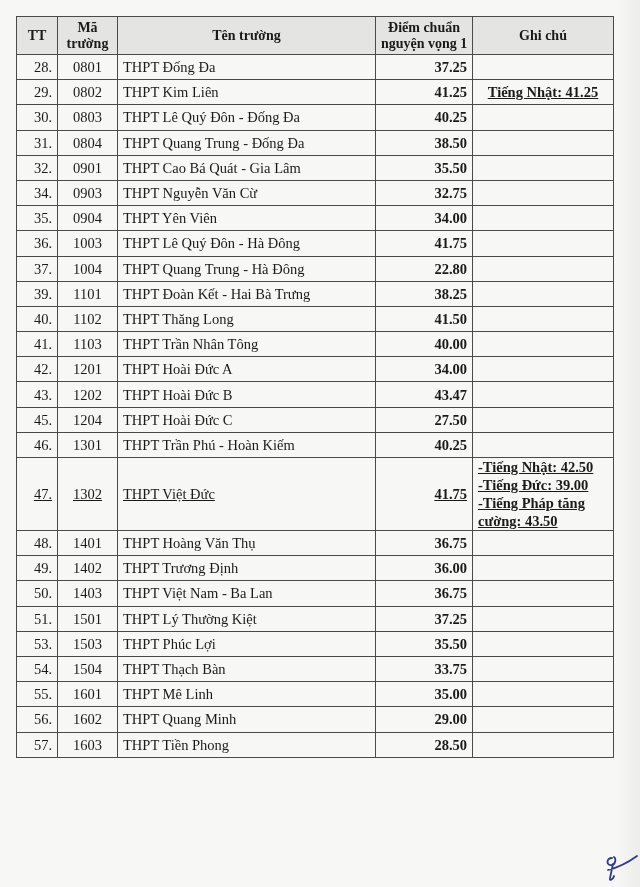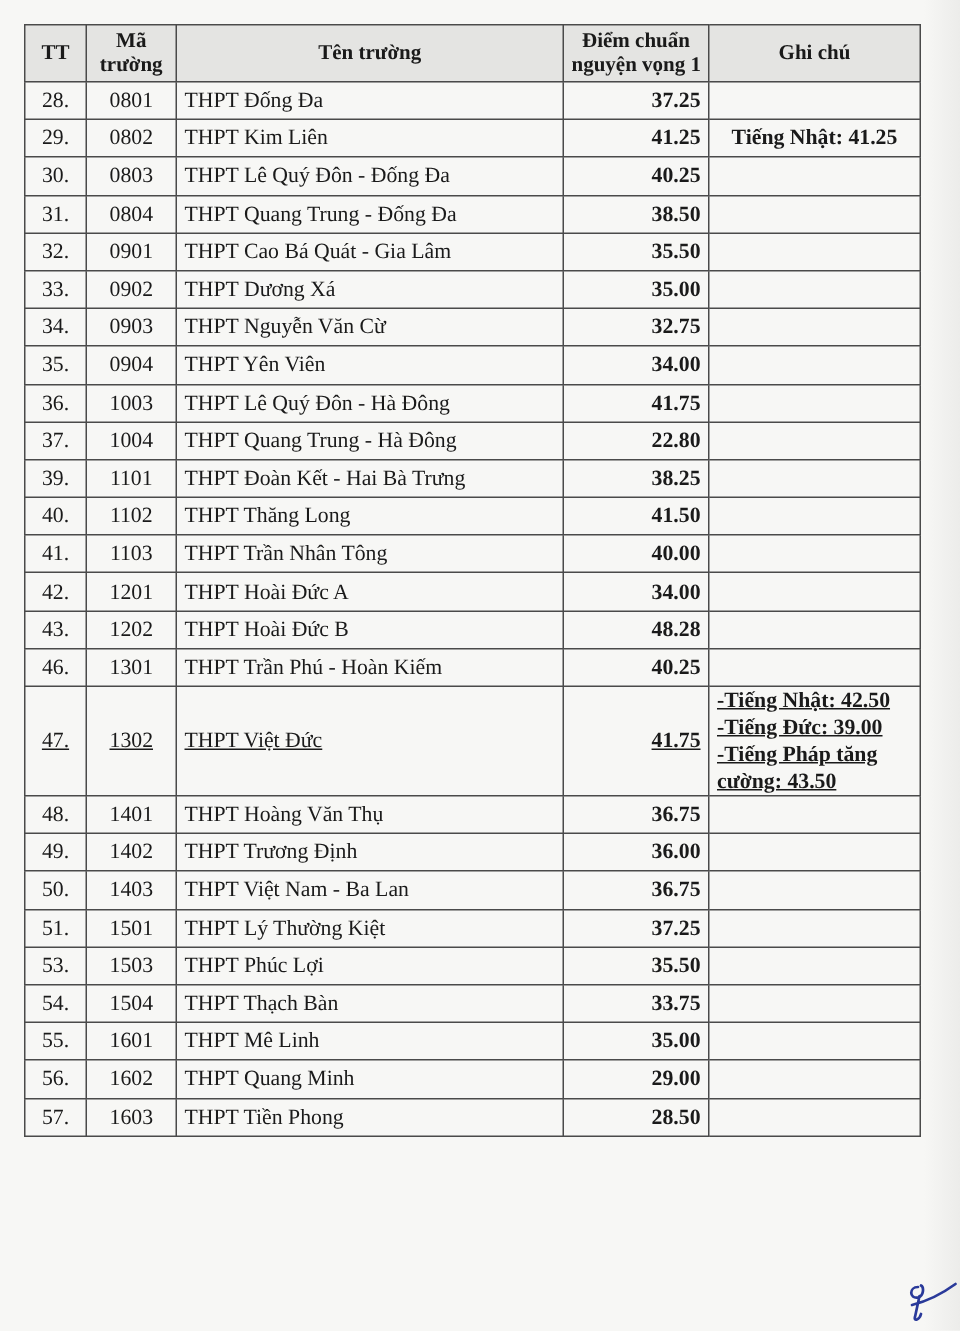--- a/index.html
+++ b/index.html
@@ -34,25 +34,25 @@
     }
     table.grid thead th {
       background: #e4e4e2;
       font-weight: bold;
       height: 37px;
       text-align: center;
       line-height: 16px;
       font-size: 14px;
     }
     table.grid tbody td { height: 24.2px; line-height: 18px; }
-    td.tt { text-align: center; padding-left: 4px; }
+    td.tt { text-align: right; padding-left: 4px; }
     td.ma { text-align: center; }
     td.ten { text-align: left; padding-left: 6px; }
     td.diem { text-align: right; font-weight: bold; }
-    td.ghi { text-align: center; font-weight: bold; white-space: normal; }
+    td.ghi { text-align: center; font-weight: bold; white-space: normal; text-decoration: underline; }
     tr.tall td { height: 76px; text-decoration: underline; }
     td.ghi-multi { text-align: left; padding-left: 6px; line-height: 16px; font-weight: bold; white-space: normal; }
     td.ghi-multi div { display: block; }
     .signature {
       position: absolute; left: 604px; top: 852px; width: 34px; height: 30px;
     }
   </style>
 </head>
 <body>
 
@@ -111,27 +111,20 @@
         <td class="ghi"></td>
       </tr>
       <tr>
         <td class="tt">32.</td>
         <td class="ma">0901</td>
         <td class="ten">THPT Cao Bá Quát - Gia Lâm</td>
         <td class="diem">35.50</td>
         <td class="ghi"></td>
       </tr>
       <tr>
-        <td class="tt">33.</td>
-        <td class="ma">0902</td>
-        <td class="ten">THPT Dương Xá</td>
-        <td class="diem">35.00</td>
-        <td class="ghi"></td>
-      </tr>
-      <tr>
         <td class="tt">34.</td>
         <td class="ma">0903</td>
         <td class="ten">THPT Nguyễn Văn Cừ</td>
         <td class="diem">32.75</td>
         <td class="ghi"></td>
       </tr>
       <tr>
         <td class="tt">35.</td>
         <td class="ma">0904</td>
         <td class="ten">THPT Yên Viên</td>
@@ -177,21 +170,28 @@
         <td class="tt">42.</td>
         <td class="ma">1201</td>
         <td class="ten">THPT Hoài Đức A</td>
         <td class="diem">34.00</td>
         <td class="ghi"></td>
       </tr>
       <tr>
         <td class="tt">43.</td>
         <td class="ma">1202</td>
         <td class="ten">THPT Hoài Đức B</td>
-        <td class="diem">48.28</td>
+        <td class="diem">43.47</td>
+        <td class="ghi"></td>
+      </tr>
+      <tr>
+        <td class="tt">45.</td>
+        <td class="ma">1204</td>
+        <td class="ten">THPT Hoài Đức C</td>
+        <td class="diem">27.50</td>
         <td class="ghi"></td>
       </tr>
       <tr>
         <td class="tt">46.</td>
         <td class="ma">1301</td>
         <td class="ten">THPT Trần Phú - Hoàn Kiếm</td>
         <td class="diem">40.25</td>
         <td class="ghi"></td>
       </tr>
       <tr class="tall">

